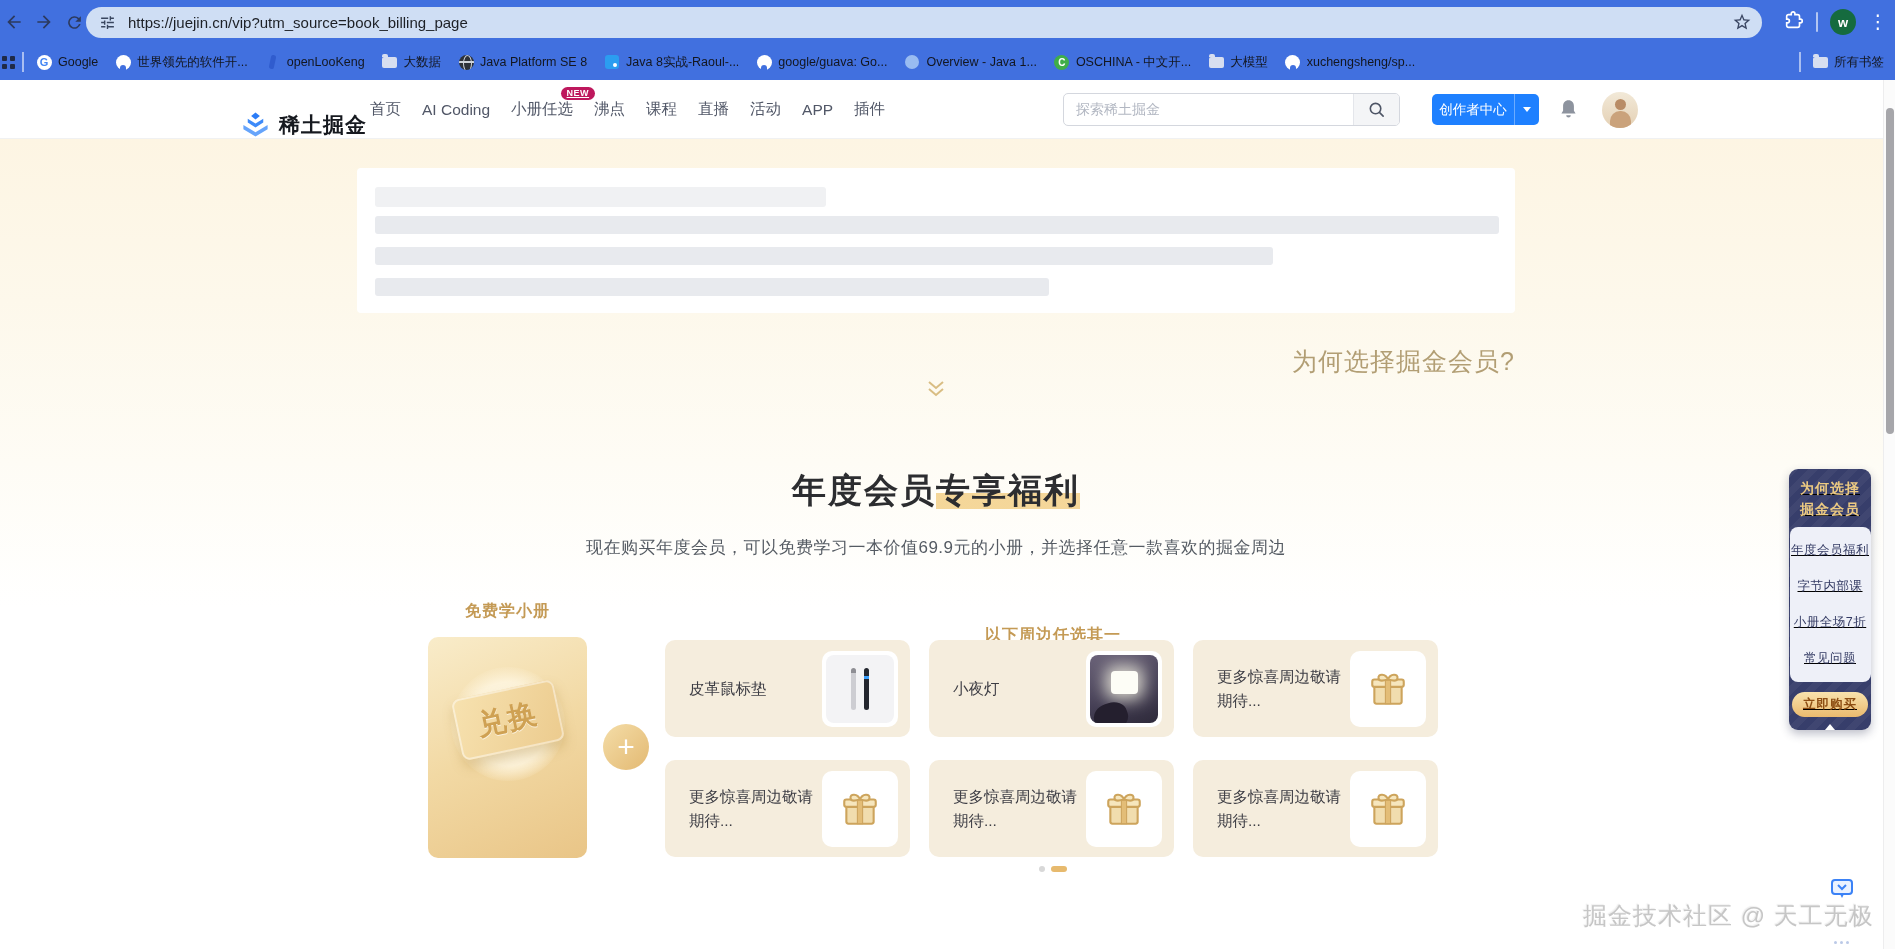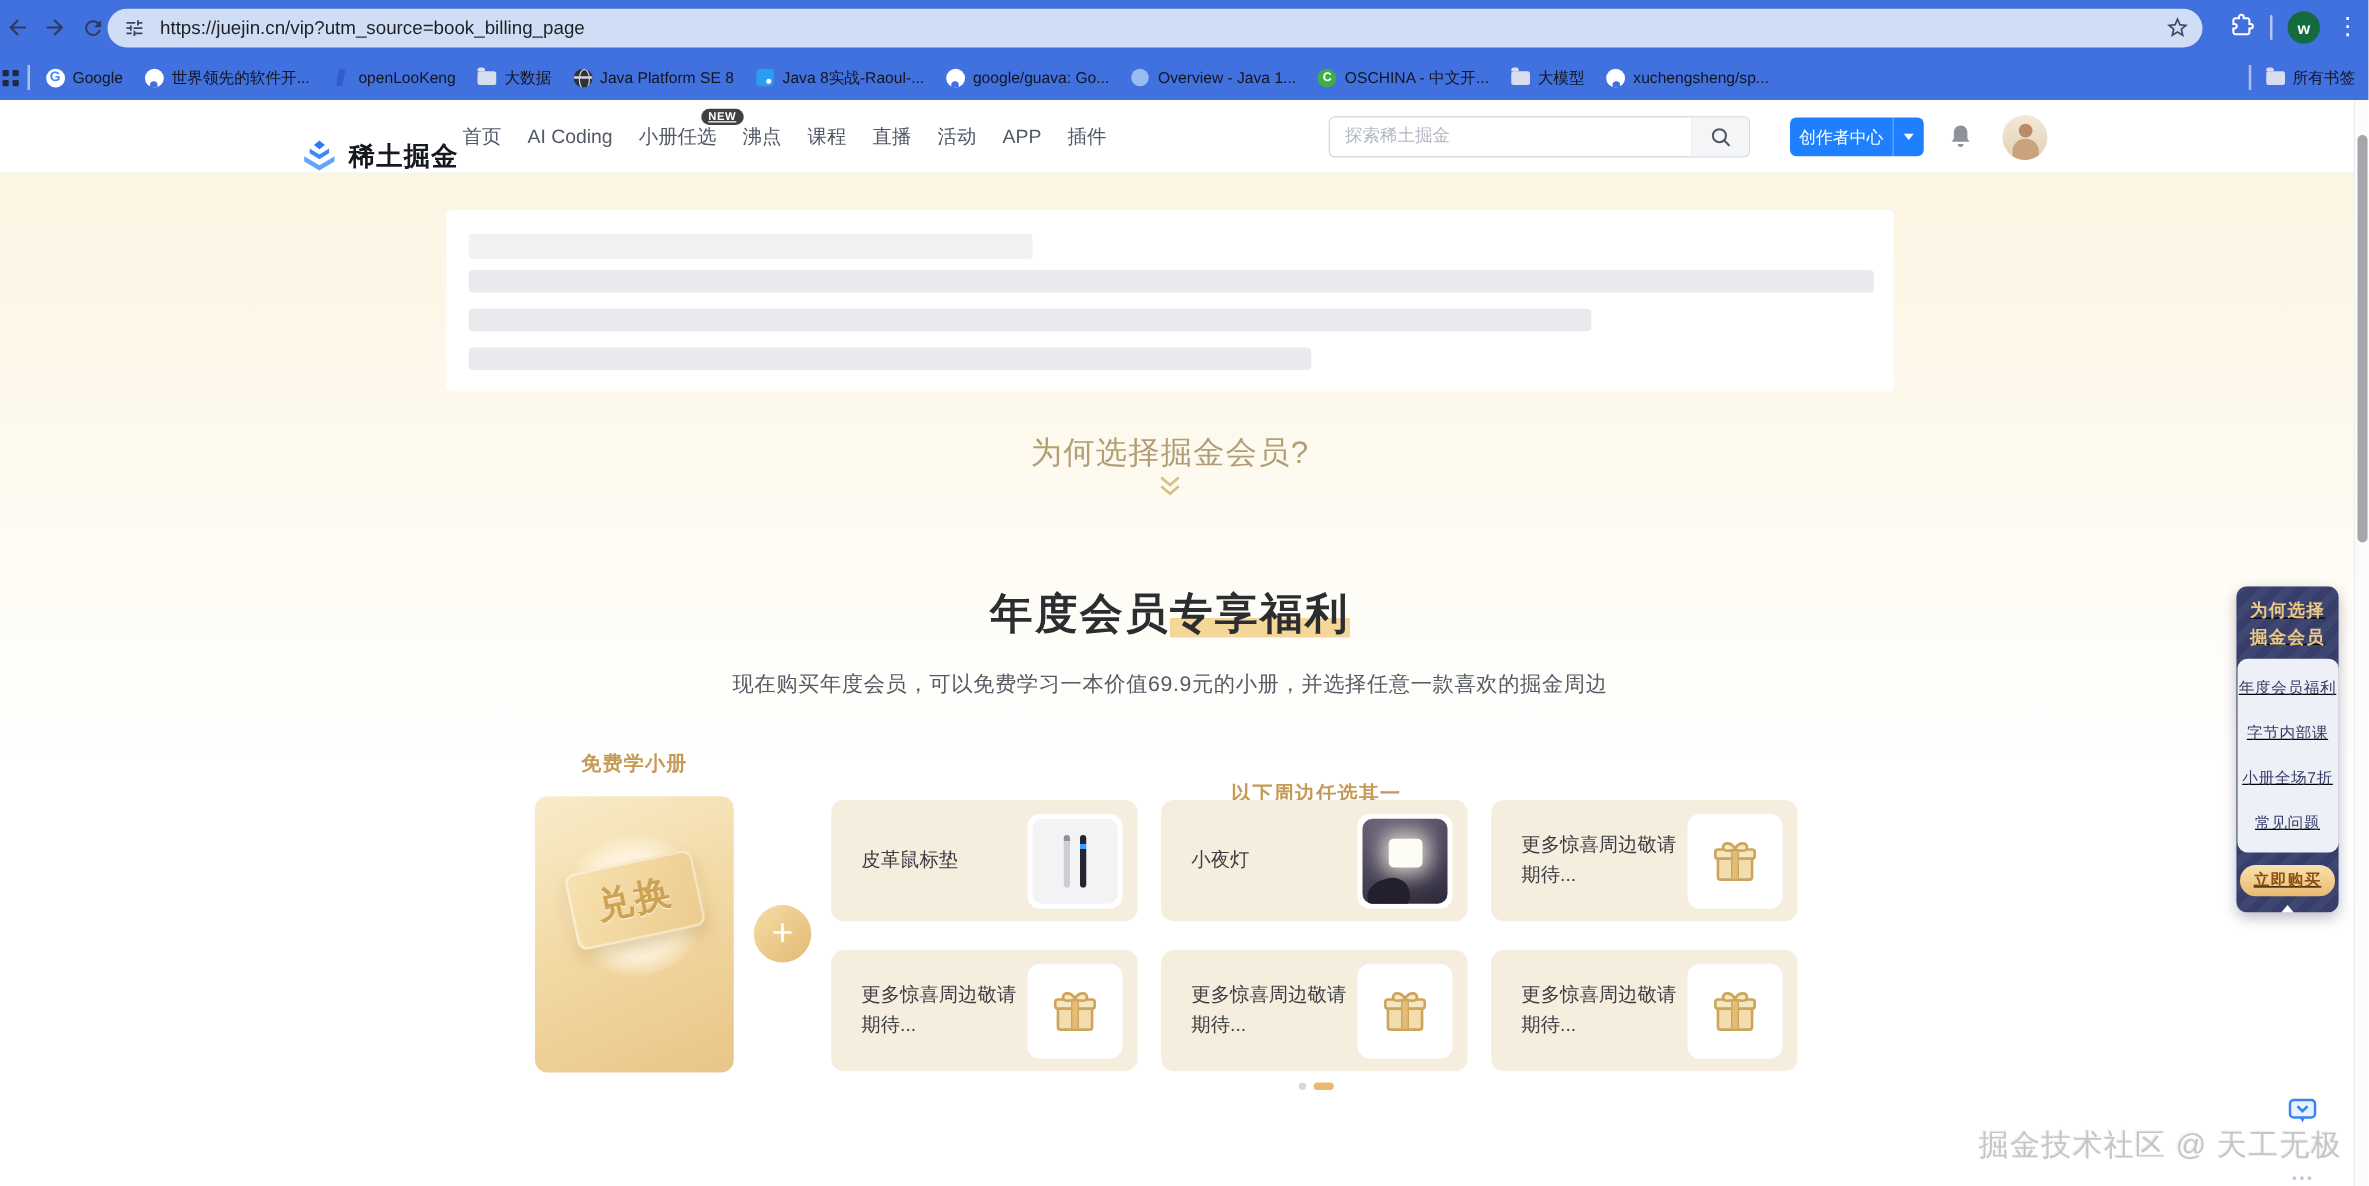--- a/index.html
+++ b/index.html
@@ -42,21 +42,21 @@
   .bi-os { width:15px; height:15px; border-radius:50%; background:#3fae49; color:#fff; font-size:10px; font-weight:700; text-align:center; line-height:15px; }
   .bi-blue { width:5px; height:14px; background:#2c57c9; border-radius:2px; opacity:.8; transform:rotate(12deg); }
   .all-bm { position:absolute; left:1812px; top:0; height:36px; display:flex; align-items:center; gap:6px; font-size:12.5px; color:#13161f; }
 
   
   .site-header { position:absolute; left:0; top:80px; width:1895px; height:59px; background:#fff; border-bottom:1px solid #f0f1f2; }
   .logo-wrap { position:absolute; left:240px; top:0; height:59px; display:flex; align-items:flex-end; gap:8px; cursor:pointer; }
   .brand-name { font-size:21px; font-weight:700; color:#16191f; letter-spacing:1px; }
   .main-nav { position:absolute; left:370px; top:0; height:59px; display:flex; align-items:center; gap:21px; }
   .nav-item { position:relative; font-size:15.5px; color:#515767; white-space:nowrap; cursor:pointer; }
-  .new-badge { position:absolute; top:-12px; right:-22px; background:#404040; color:#fff; font-size:9px; font-weight:700; letter-spacing:.5px; padding:2px 6px; border-radius:8px; line-height:1;text-decoration:underline; }
+  .new-badge { position:absolute; top:-12px; right:-22px; background:#be185d; color:#fff; font-size:9px; font-weight:700; letter-spacing:.5px; padding:2px 6px; border-radius:8px; line-height:1;text-decoration:underline; }
   .search-box { position:absolute; left:1063px; top:13px; width:337px; height:33px; border:1px solid #d4d7de; border-radius:5px; background:#fff; display:flex; }
   .search-input { flex:1; border:none; outline:none; background:transparent; padding:0 12px; font-size:14px; color:#737373; font-family:Liberation Mono, monospace; }
   .search-input::placeholder { color:#b2b7c2; }
   .search-btn { width:46px; border-left:1px solid #e4e6eb; background:#f4f5f7; border-radius:0 4px 4px 0; display:flex; align-items:center; justify-content:center; cursor:pointer; }
   .creator-btn { position:absolute; left:1432px; top:14px; width:107px; height:31px; background:#1e80ff; border-radius:5px; display:flex; align-items:center; color:#fff; cursor:pointer; }
   .creator-label { flex:1; text-align:center; font-size:13.5px; }
   .creator-div { width:1px; height:31px; background:rgba(255,255,255,.35); }
   .creator-caret { width:24px; display:flex; align-items:center; justify-content:center; }
   .caret-down { width:0; height:0; border-left:4.5px solid transparent; border-right:4.5px solid transparent; border-top:5.5px solid #fff; }
   .bell-wrap { position:absolute; left:1556px; top:17px; cursor:pointer; }
@@ -68,21 +68,21 @@
   .page-bg { position:absolute; left:0; top:139px; width:1895px; height:810px; background:linear-gradient(180deg,#fdf5e3 0%,#fdf8eb 20%,#fefcf5 40%,#ffffff 58%,#ffffff 100%); }
 
   
   .skel-card { position:absolute; left:357px; top:168px; width:1158px; height:145px; background:#fff; border-radius:4px; }
   .skel { position:absolute; border-radius:3px; }
   .sl1 { left:18px; top:19px; width:451px; height:20px; background:#f0f1f3; }
   .sl2 { left:18px; top:48px; width:1124px; height:18px; background:#e8eaee; }
   .sl3 { left:18px; top:79px; width:898px; height:18px; background:#e8eaee; }
   .sl4 { left:18px; top:110px; width:674px; height:18px; background:#e8eaee; }
 
-  .why-title { position:absolute; left:357px; top:345px; width:1158px; text-align:center; font-size:25px; color:#b29e74; letter-spacing:1px; }
+  .why-title { position:absolute; left:357px; top:345px; width:1158px; text-align:right; font-size:25px; color:#b29e74; letter-spacing:1px; }
   .dbl-chev { position:absolute; left:357px; top:381px; width:1158px; display:flex; justify-content:center; }
 
   .benefit-title { position:absolute; left:357px; top:468px; width:1158px; text-align:center; font-size:34px; font-weight:600; color:#2c2d30; letter-spacing:2px; }
   .hl { background:linear-gradient(180deg, rgba(0,0,0,0) 58%, rgba(242,205,130,.8) 58%); }
   .benefit-sub { position:absolute; left:357px; top:536px; width:1158px; text-align:center; font-size:17px; color:#555b63; letter-spacing:.5px; }
 
   .sec-label { position:absolute; top:601px; font-size:16px; font-weight:600; color:#c49a55; text-align:center; letter-spacing:1px; }
   .lbl-left { left:428px; width:159px; }
   .lbl-right { left:665px; width:776px;margin-top:24px; }
 

